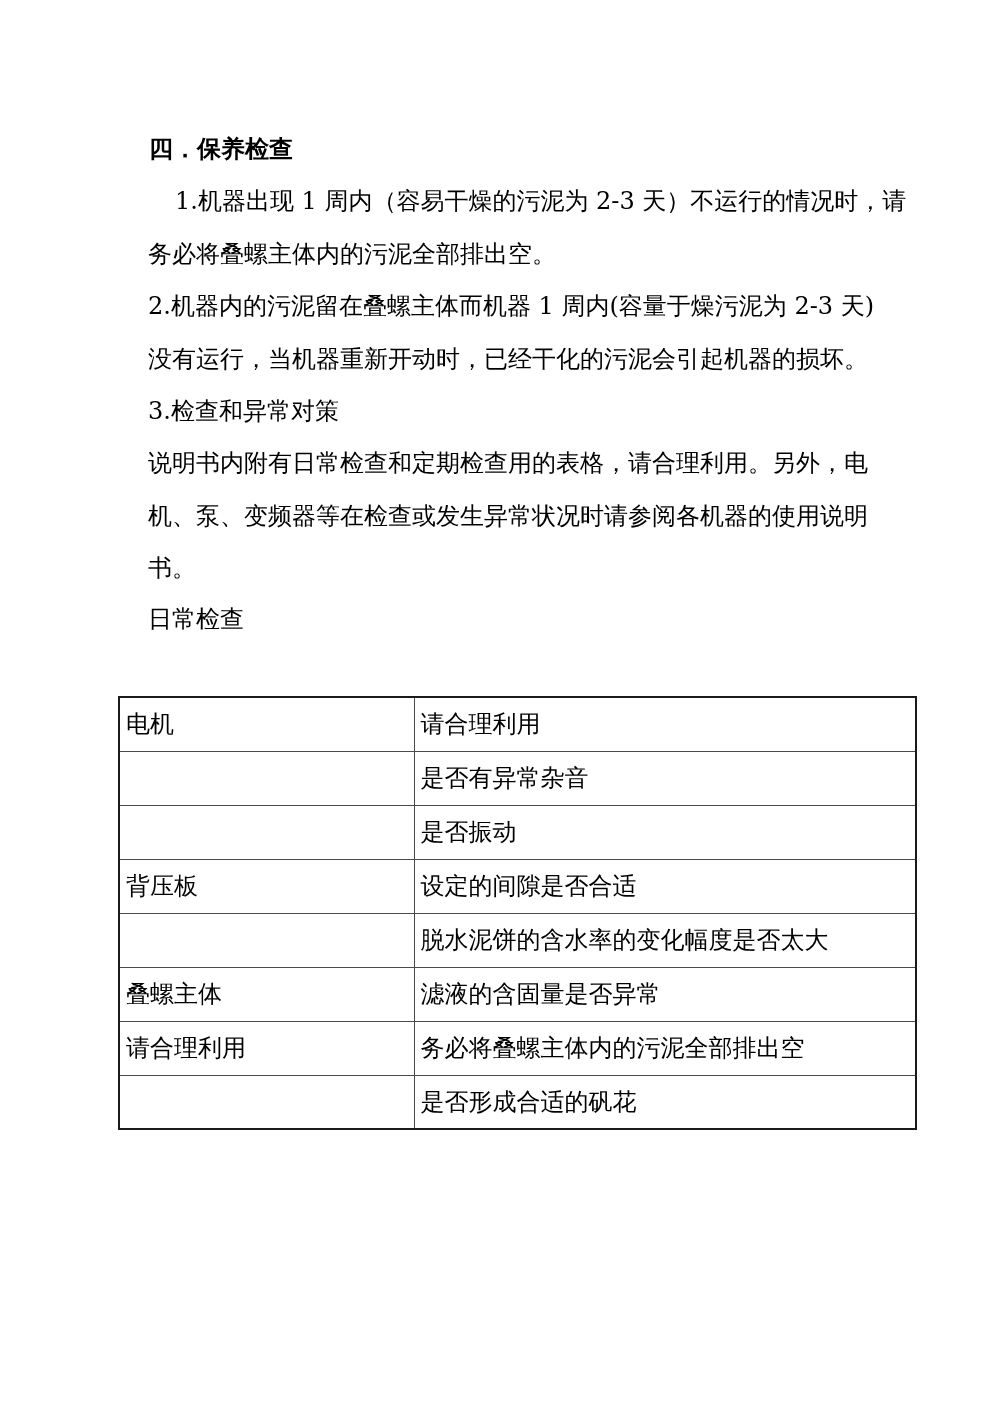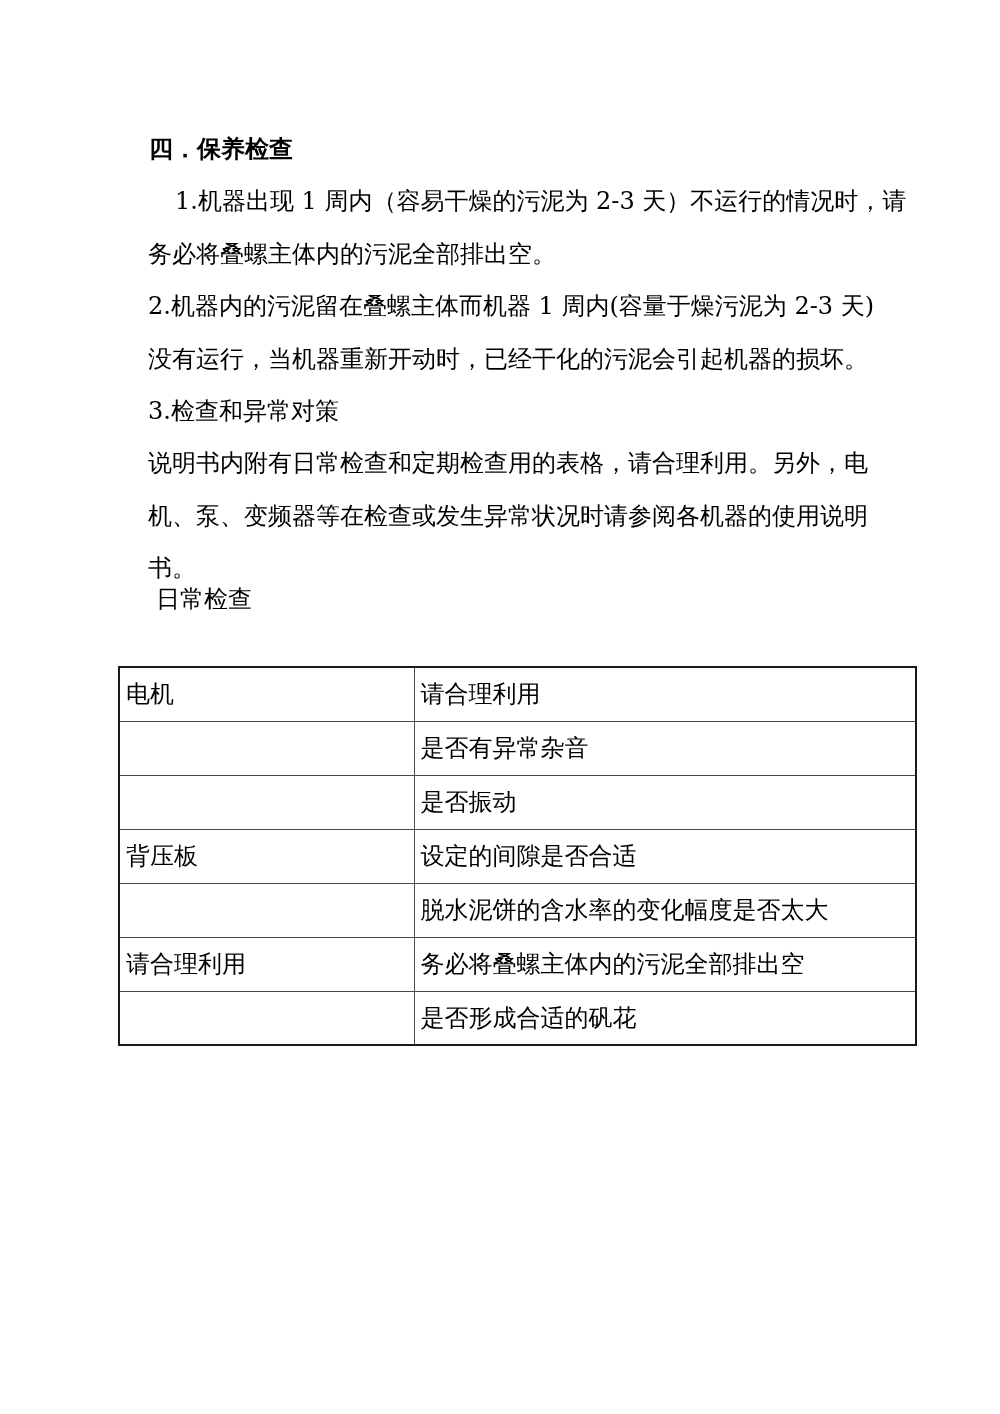--- a/index.html
+++ b/index.html
@@ -31,39 +31,39 @@
     white-space: pre;
   }
   .t-p1l1 { top: 186px; margin-left: 27px; }
   .t-p1l2 { top: 239px; }
   .t-p2l1 { top: 291px; }
   .t-p2l2 { top: 344px; text-align: center; }
   .t-p3l1 { top: 396px; }
   .t-p4l1 { top: 448px; }
   .t-p4l2 { top: 501px; }
   .t-p4l3 { top: 553px; }
-  .t-lbl  { top: 584px; margin-left: 8px; }
+  .t-lbl  { top: 604px; }
   table.doc-table {
     position: absolute;
     left: 118px;
     border-collapse: collapse;
     table-layout: fixed;
     width: 797px;
     background: #ffffff;
     border: 2px solid #1a1a1a;
   }
   table.doc-table td {
     border: 1px solid #4a4a4a;
     font-size: 24px;
     padding: 0 0 0 6px;
     vertical-align: middle;
     overflow: hidden;
     white-space: nowrap;
   }
-  .tbl-daily { top: 666px; border-radius: 13px; }
+  .tbl-daily { top: 696px; border-radius: 13px; }
   .tbl-daily tr { height: 54px; }
   .tbl-header { top: 1195px; }
   .tbl-header tr { height: 56px; }
   col.c-part { width: 295px; }
   col.c-item { width: 502px; }
   .page-number {
     position: absolute;
     top: 1309px;
     left: 4px;
     width: 100%;
@@ -114,20 +114,24 @@
       </tr>
       <tr>
         <td>背压板</td>
         <td>设定的间隙是否合适</td>
       </tr>
       <tr>
         <td></td>
         <td>脱水泥饼的含水率的变化幅度是否太大</td>
       </tr>
       <tr>
+        <td>叠螺主体</td>
+        <td>滤液的含固量是否异常</td>
+      </tr>
+      <tr>
         <td>请合理利用</td>
         <td>务必将叠螺主体内的污泥全部排出空</td>
       </tr>
       <tr>
         <td></td>
         <td>是否形成合适的矾花</td>
       </tr>
     </tbody>
   </table>
 

